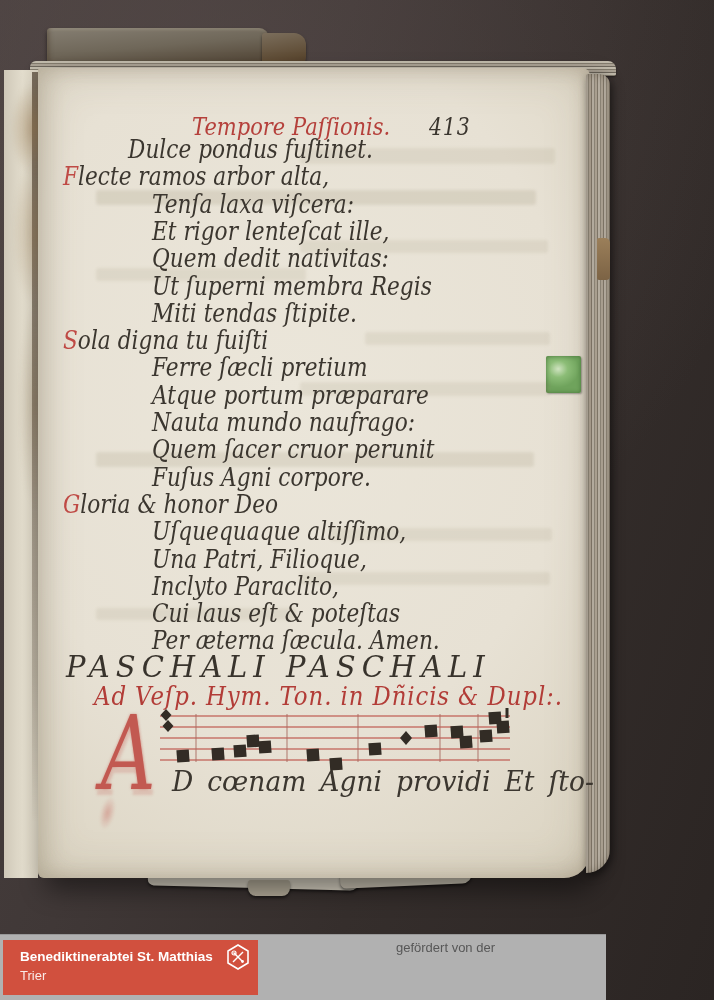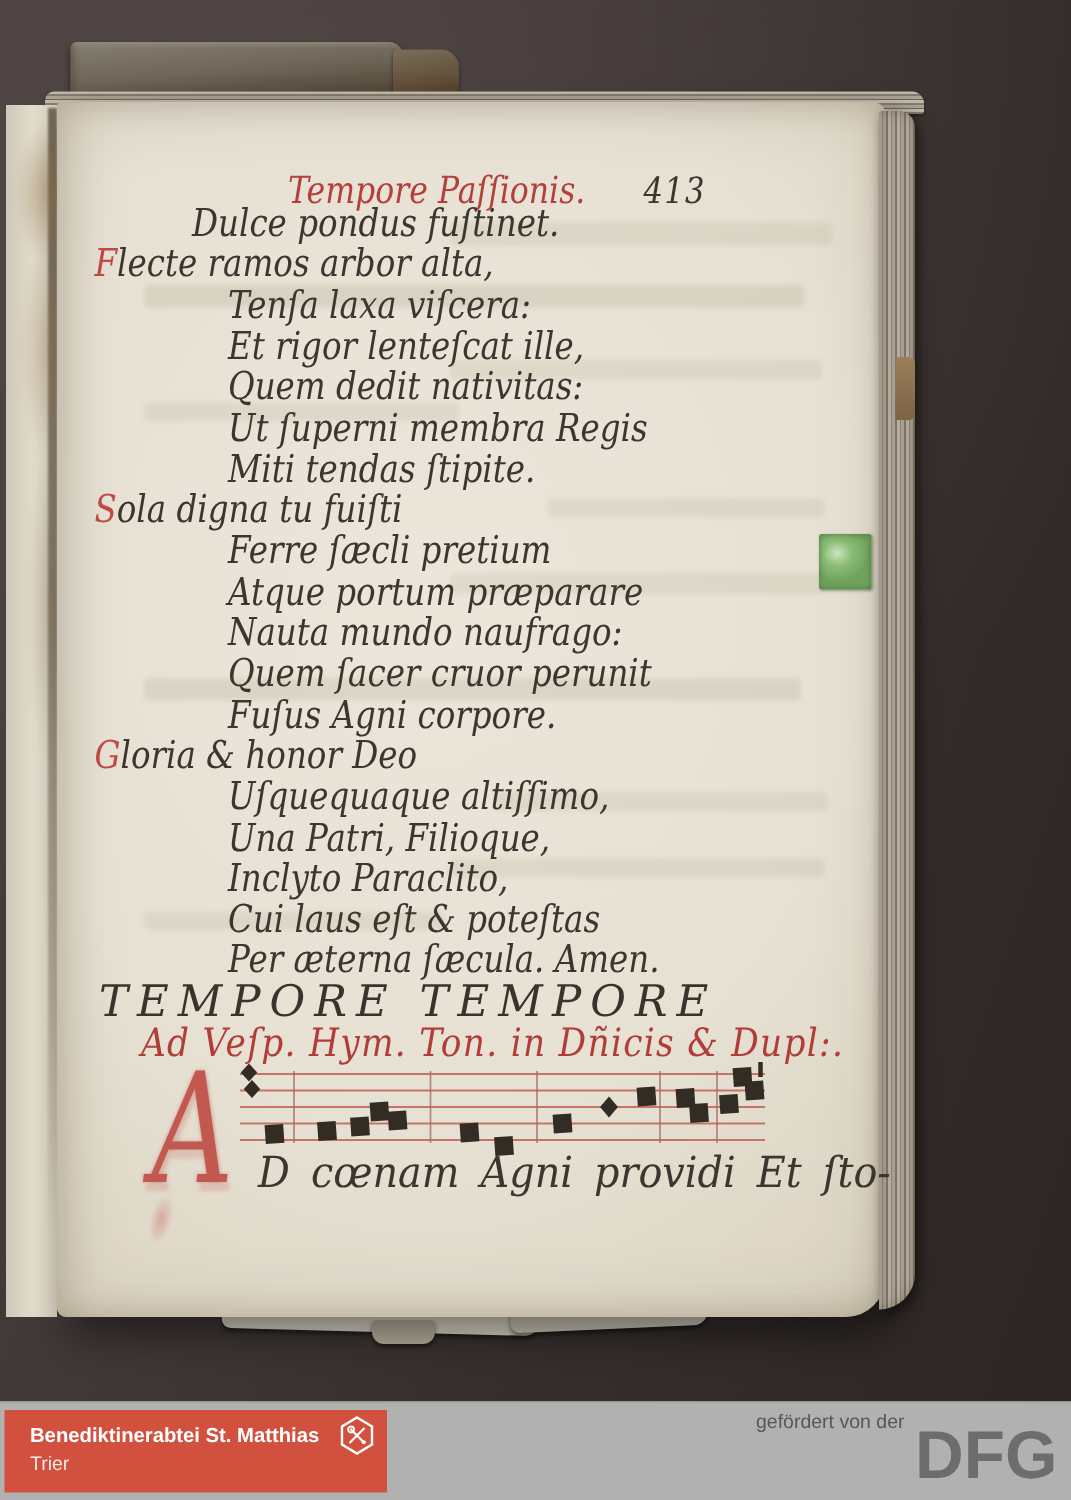--- a/index.html
+++ b/index.html
@@ -74,21 +74,21 @@
   .vinitial{color:#bf4a45;}
   .sec-title{left:66px;top:650px;font-size:29px;letter-spacing:6px;white-space:nowrap;color:#38332c;}
   .rubric{left:94px;top:681px;font-size:26px;color:#b23c37;transform:scaleX(.88);transform-origin:left;
     letter-spacing:1px;white-space:nowrap;}
   .big-a{left:101px;top:706px;font-size:102px;line-height:96px;color:#c25951;transform:scaleX(.74);transform-origin:left;
     text-shadow:0 0 3px rgba(194,89,81,.55), 2px 6px 3px rgba(194,89,81,.22);}
   .lyric{left:172px;top:765px;font-size:28.5px;transform:scaleX(.93);transform-origin:left;word-spacing:6px;white-space:nowrap;}
   #music{position:absolute;inset:0;width:714px;height:1000px;pointer-events:none;z-index:4;}
 
   
-  .footer{left:0;top:934px;width:714px;height:66px;background:#b1b1b1;z-index:6;border-top:1px solid #989898;
+  .footer{left:0;top:934px;width:606px;height:66px;background:#b1b1b1;z-index:6;border-top:1px solid #989898;
     font-family:"Liberation Sans", sans-serif;}
   .abbey-badge{position:absolute;left:3px;top:5px;width:255px;height:55px;background:#d1503e;}
   .abbey-name{position:absolute;left:17px;top:9px;font-size:13.5px;font-weight:bold;color:#ffffff;white-space:nowrap;}
   .abbey-city{position:absolute;left:17px;top:28px;font-size:13px;color:rgba(255,255,255,.88);}
   .abbey-logo{position:absolute;right:6px;top:3px;width:28px;height:28px;}
   .funding{position:absolute;right:111px;top:5px;text-align:right;color:#575757;font-size:13px;line-height:15px;font-weight:500;white-space:nowrap;}
   .dfg{position:absolute;left:610px;top:16px;font-size:45px;line-height:38px;font-weight:bold;color:#6d6d6d;letter-spacing:0;}
 </style>
 </head>
 <body>
@@ -143,21 +143,21 @@
         <div class="poem-line indent-full" style="top: 273px;"><span>Nauta mundo naufrago:</span></div>
         <div class="poem-line indent-full" style="top: 300.3px;"><span>Quem ſacer cruor perunit</span></div>
         <div class="poem-line indent-full" style="top: 327.6px;"><span>Fuſus Agni corpore.</span></div>
         <div class="poem-line indent-none" style="top: 354.9px;"><span class="vinitial">G</span><span>loria &amp; honor Deo</span></div>
         <div class="poem-line indent-full" style="top: 382.2px;"><span>Uſquequaque altiſſimo,</span></div>
         <div class="poem-line indent-full" style="top: 409.5px;"><span>Una Patri, Filioque,</span></div>
         <div class="poem-line indent-full" style="top: 436.8px;"><span>Inclyto Paraclito,</span></div>
         <div class="poem-line indent-full" style="top: 464.1px;"><span>Cui laus eſt &amp; poteſtas</span></div>
         <div class="poem-line indent-full" style="top: 491.4px;"><span>Per æterna ſæcula. Amen.</span></div>
       </div>
-    <div class="el sec-title">TEMPORE TEMPORE</div>
+    <div class="el sec-title">PASCHALI PASCHALI</div>
     <div class="el rubric">Ad Veſp. Hym. Ton. in Dñicis &amp; Dupl:.</div>
     <div class="el big-a">A</div>
     <div class="el lyric">D cœnam Agni providi Et ſto-</div>
   </div>
   <svg id="music" xmlns="http://www.w3.org/2000/svg">
       <line x1="160" x2="510" y1="716" y2="716" stroke="#bf5a50" stroke-width="1.4" opacity=".8"></line>
       <line x1="160" x2="510" y1="727" y2="727" stroke="#bf5a50" stroke-width="1.4" opacity=".8"></line>
       <line x1="160" x2="510" y1="738" y2="738" stroke="#bf5a50" stroke-width="1.4" opacity=".8"></line>
       <line x1="160" x2="510" y1="749" y2="749" stroke="#bf5a50" stroke-width="1.4" opacity=".8"></line>
       <line x1="160" x2="510" y1="760" y2="760" stroke="#bf5a50" stroke-width="1.4" opacity=".8"></line>
@@ -194,15 +194,14 @@
         <polygon points="14,2 24,8 24,20 14,26 4,20 4,8" fill="none" stroke="#ffffff" stroke-width="1.6"></polygon>
         <line x1="9" y1="19" x2="19" y2="9" stroke="#ffffff" stroke-width="1.4"></line>
         <line x1="9.5" y1="9.5" x2="18.5" y2="18.5" stroke="#ffffff" stroke-width="1.4"></line>
         <circle cx="10" cy="10" r="2" fill="none" stroke="#ffffff" stroke-width="1.2"></circle>
         <circle cx="18.5" cy="18.5" r="1.4" fill="#ffffff"></circle>
       </svg>
     </div>
     <div class="funding">
       <div>gefördert von der</div>
     </div>
-    <div class="dfg">DFG</div>
   </div>
 </div>
 
 </body></html>

